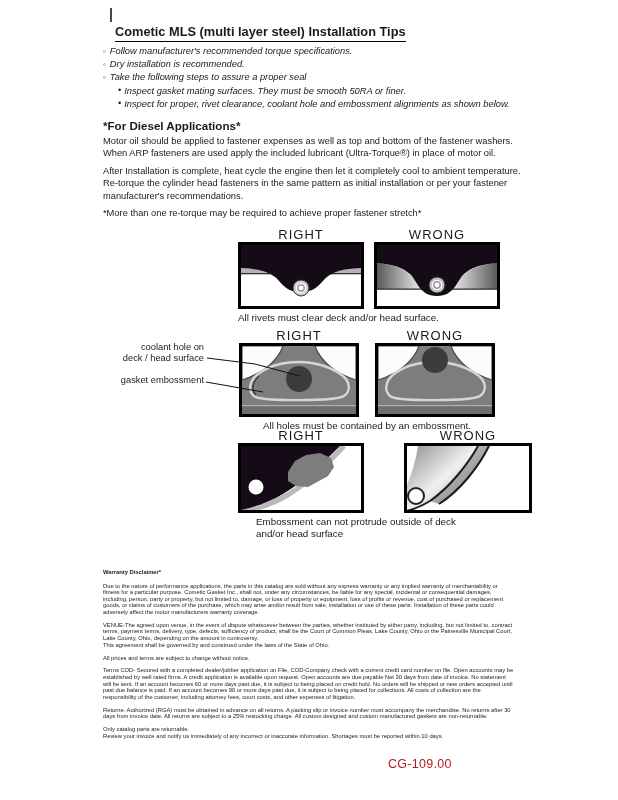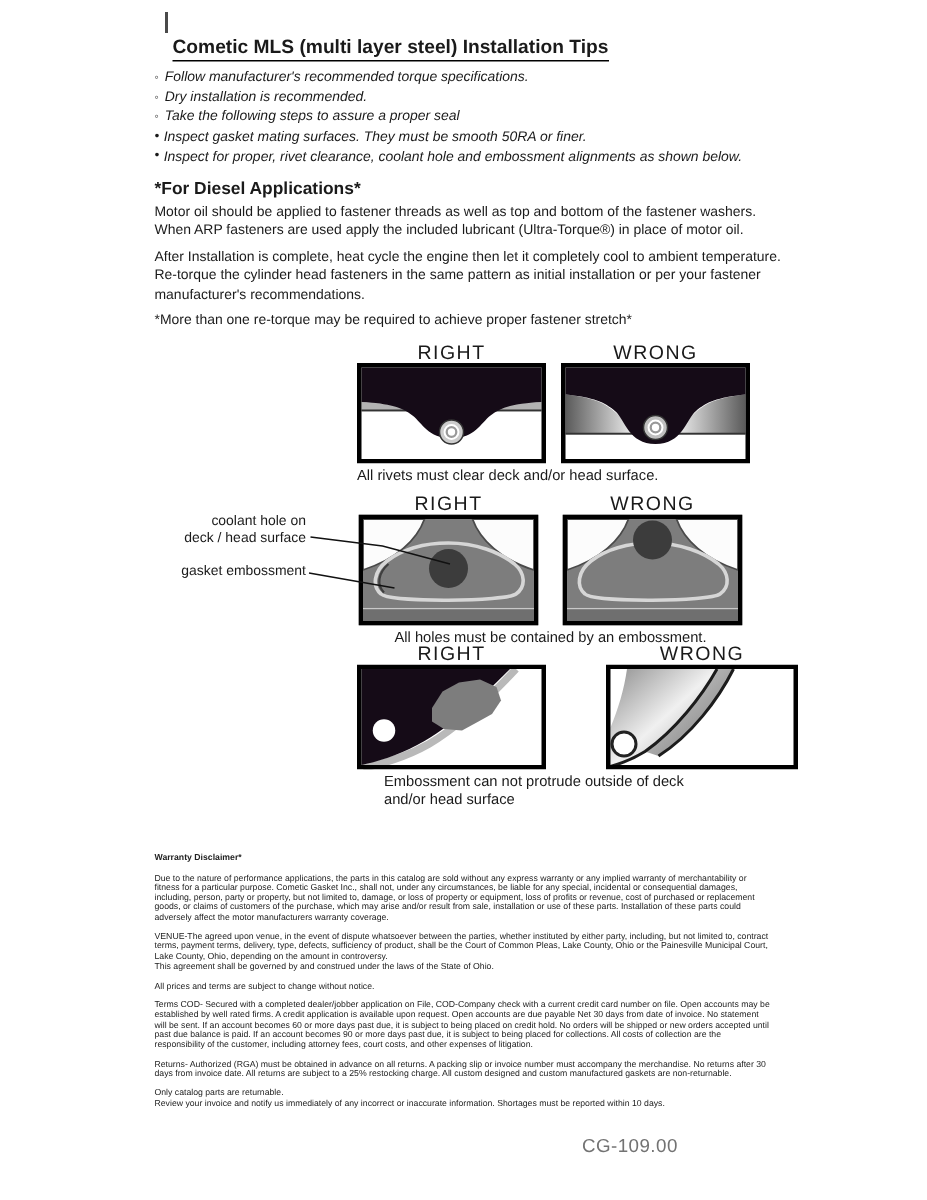--- a/index.html
+++ b/index.html
@@ -3,32 +3,32 @@
 <meta charset="utf-8">
 <style>
   html,body{margin:0;padding:0;background:#fff;}
   .page{position:relative;width:618px;height:800px;background:#fff;overflow:hidden;
         font-family:"Liberation Sans",sans-serif;color:#1a1a1a;}
   .abs{position:absolute;}
   .reg-mark{width:2px;height:14px;background:#4a4a4a;}
   .title{font-size:12.8px;font-weight:bold;border-bottom:1.6px solid #000;padding-bottom:2px;display:inline-block;}
   .tips{font-size:9.3px;line-height:13.2px;width:430px;font-style:italic;}
   .tip::before{content:"\25E6";margin-right:4px;font-size:8px;position:relative;top:-0.5px;}
-  .subtip{}
+  .subtip{margin-left:15px;}
   .subtip::before{content:"\2022";margin-right:3px;font-size:9px;}
   .h2{font-size:11.6px;font-weight:bold;}
   .body-p{font-size:9.3px;line-height:12.4px;width:418px;}
   .fig-label{font-size:13px;letter-spacing:1px;text-align:center;}
   .caption{font-size:9.8px;line-height:11.5px;}
   .annot{font-size:9.3px;line-height:10.6px;text-align:right;width:116px;}
   .legal{width:412px;font-size:5.8px;line-height:6.6px;color:#222;}
   .legal h3{font-size:5.8px;margin:0 0 7px 0;}
   .legal p{margin:0 0 6.3px 0;}
   .legal p.tight{margin-bottom:0;}
-  .doc-code{font-size:12.5px;letter-spacing:0.3px;color:#737373;}
+  .doc-code{font-size:12.5px;letter-spacing:0.3px;color:#b91c1c;}
   svg{display:block;}
 </style>
 </head>
 <body>
 
 <div class="page">
 
   <div class="abs reg-mark" style="left:110px;top:8px;"></div>
 
   <div class="abs" style="left:115px;top:22px;">
@@ -37,21 +37,21 @@
 
   <div class="abs tips" style="left:103px;top:45px;">
     <div class="tip">Follow manufacturer's recommended torque specifications.</div>
     <div class="tip">Dry installation is recommended.</div>
     <div class="tip">Take the following steps to assure a proper seal</div>
     <div class="tip subtip">Inspect gasket mating surfaces.  They must be smooth 50RA or finer.</div>
     <div class="tip subtip">Inspect for proper, rivet clearance, coolant hole and embossment alignments as shown below.</div>
   </div>
 
   <div class="abs h2" style="left:103px;top:119px;">*For Diesel Applications*</div>
-  <div class="abs body-p" style="left:103px;top:135px;">Motor oil should be applied to fastener threads as well as top and bottom of the fastener washers. When ARP fasteners are used apply the included lubricant (Ultra-Torque®) in place of motor oil.</div>
+  <div class="abs body-p" style="left:103px;top:135px;">Motor oil should be applied to fastener expenses as well as top and bottom of the fastener washers. When ARP fasteners are used apply the included lubricant (Ultra-Torque®) in place of motor oil.</div>
   <div class="abs body-p" style="left:103px;top:165px;">After Installation is complete, heat cycle the engine then let it completely cool to ambient temperature. Re-torque the cylinder head fasteners in the same pattern as initial installation or per your fastener manufacturer's recommendations.</div>
   <div class="abs body-p" style="left:103px;top:207px;">*More than one re-torque may be required to achieve proper fastener stretch*</div>
 
   <div class="abs fig-label" style="left:238px;top:227px;width:126px;">RIGHT</div>
   <div class="abs fig-label" style="left:374px;top:227px;width:126px;">WRONG</div>
 
   <svg class="abs" style="left:238px;top:242px;" width="126" height="67" viewBox="0 0 126 67">
     <rect width="126" height="67" fill="#ffffff"></rect>
     <path d="M3,26 C18,26.5 28,28.5 36,31.8 L3,31.8 Z" fill="#b3b3b3"></path>
     <path d="M123,26 C108,26.5 98,28.5 90,31.8 L123,31.8 Z" fill="#b3b3b3"></path>

